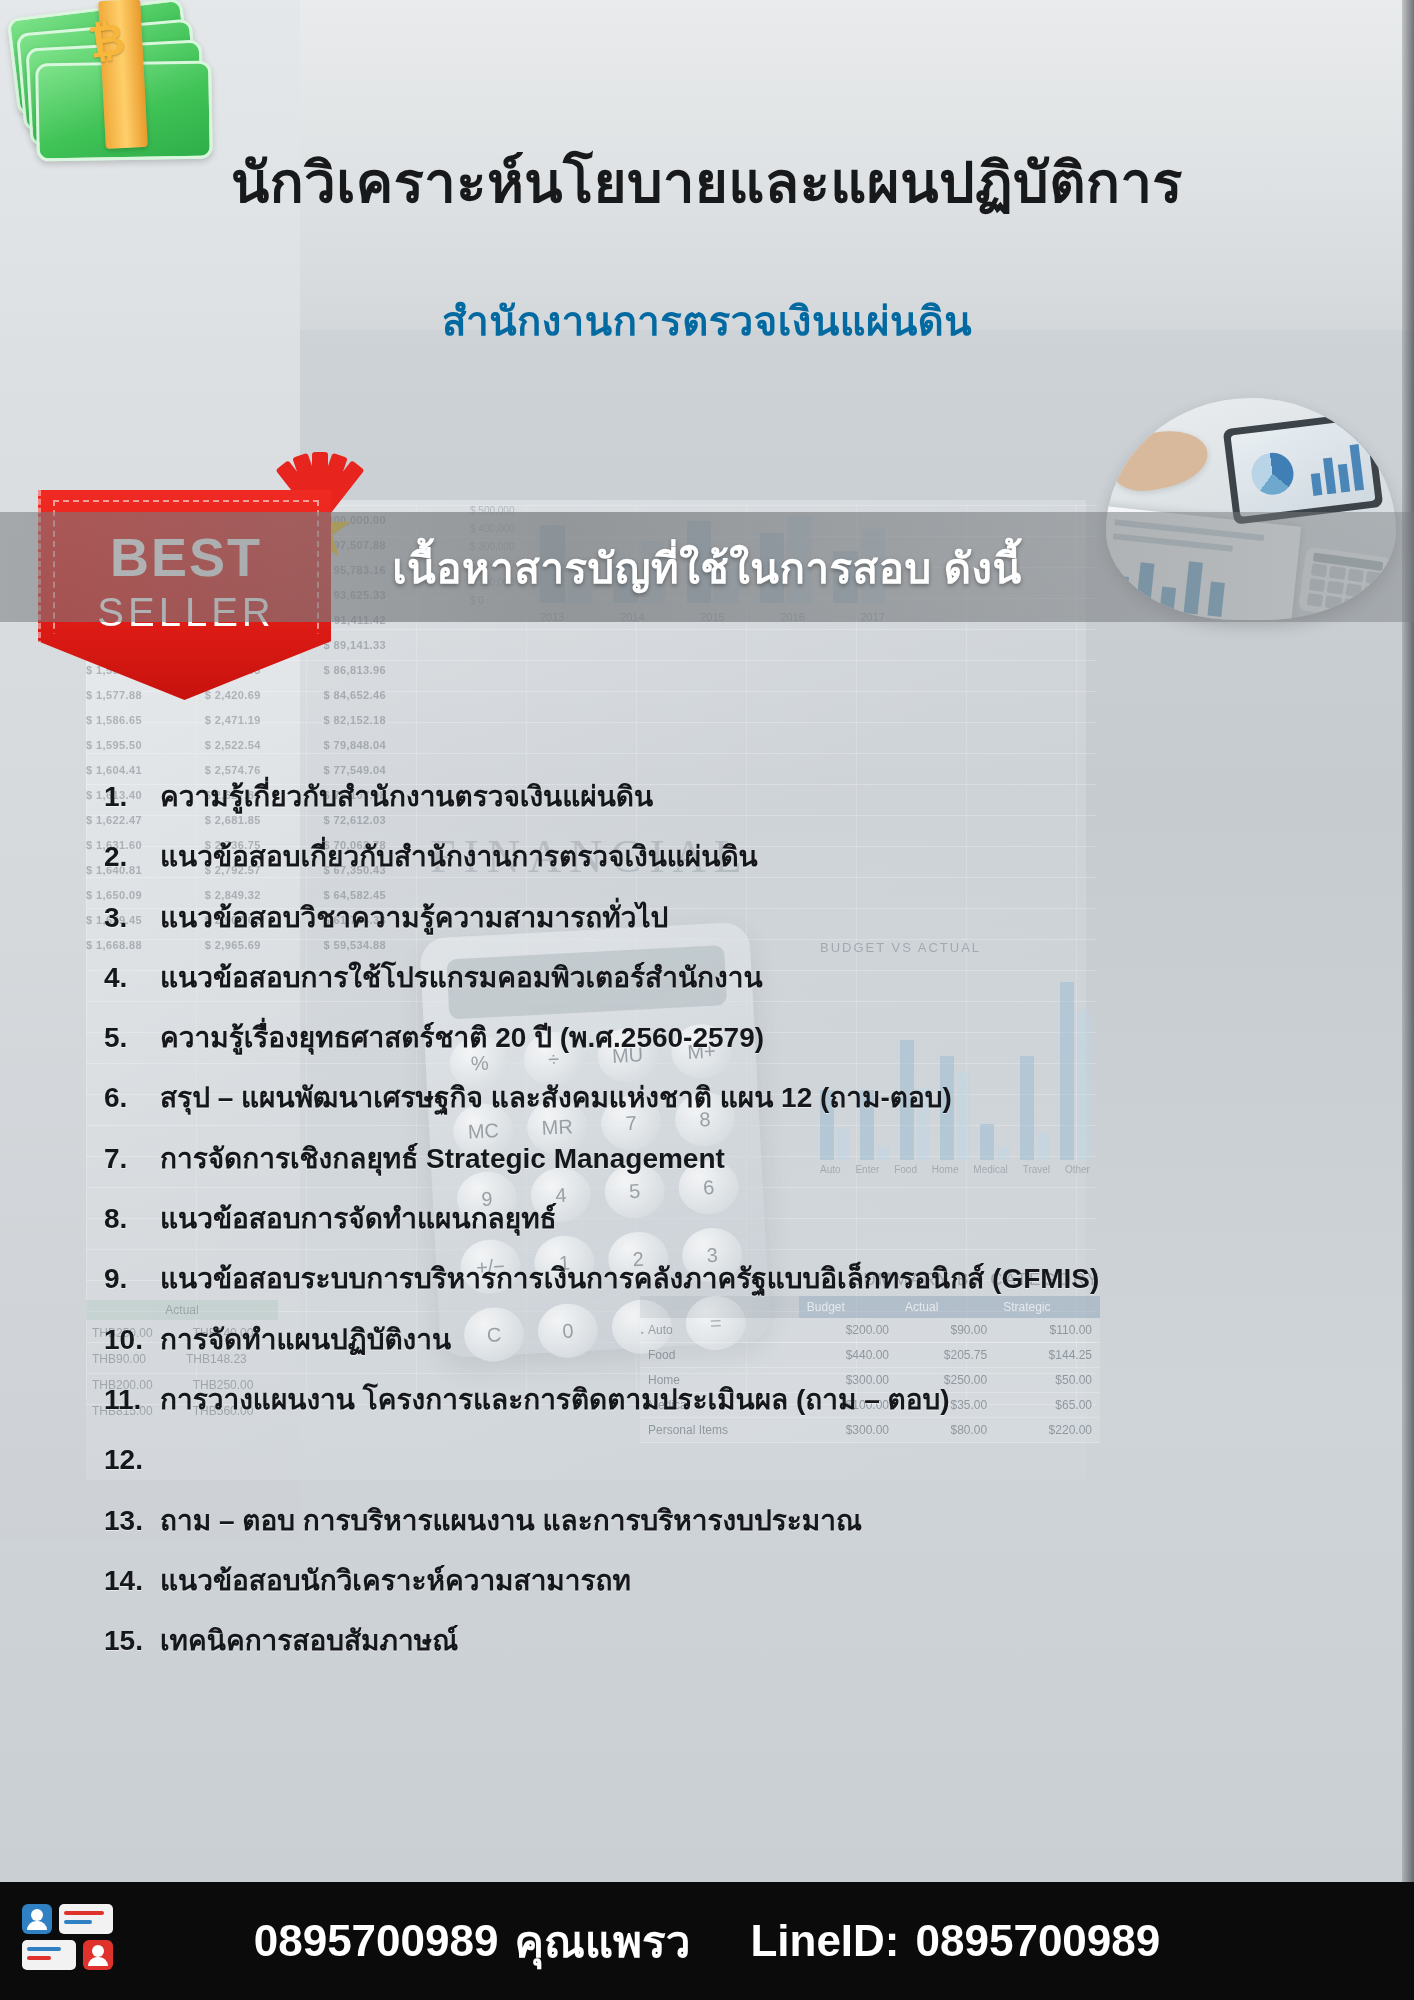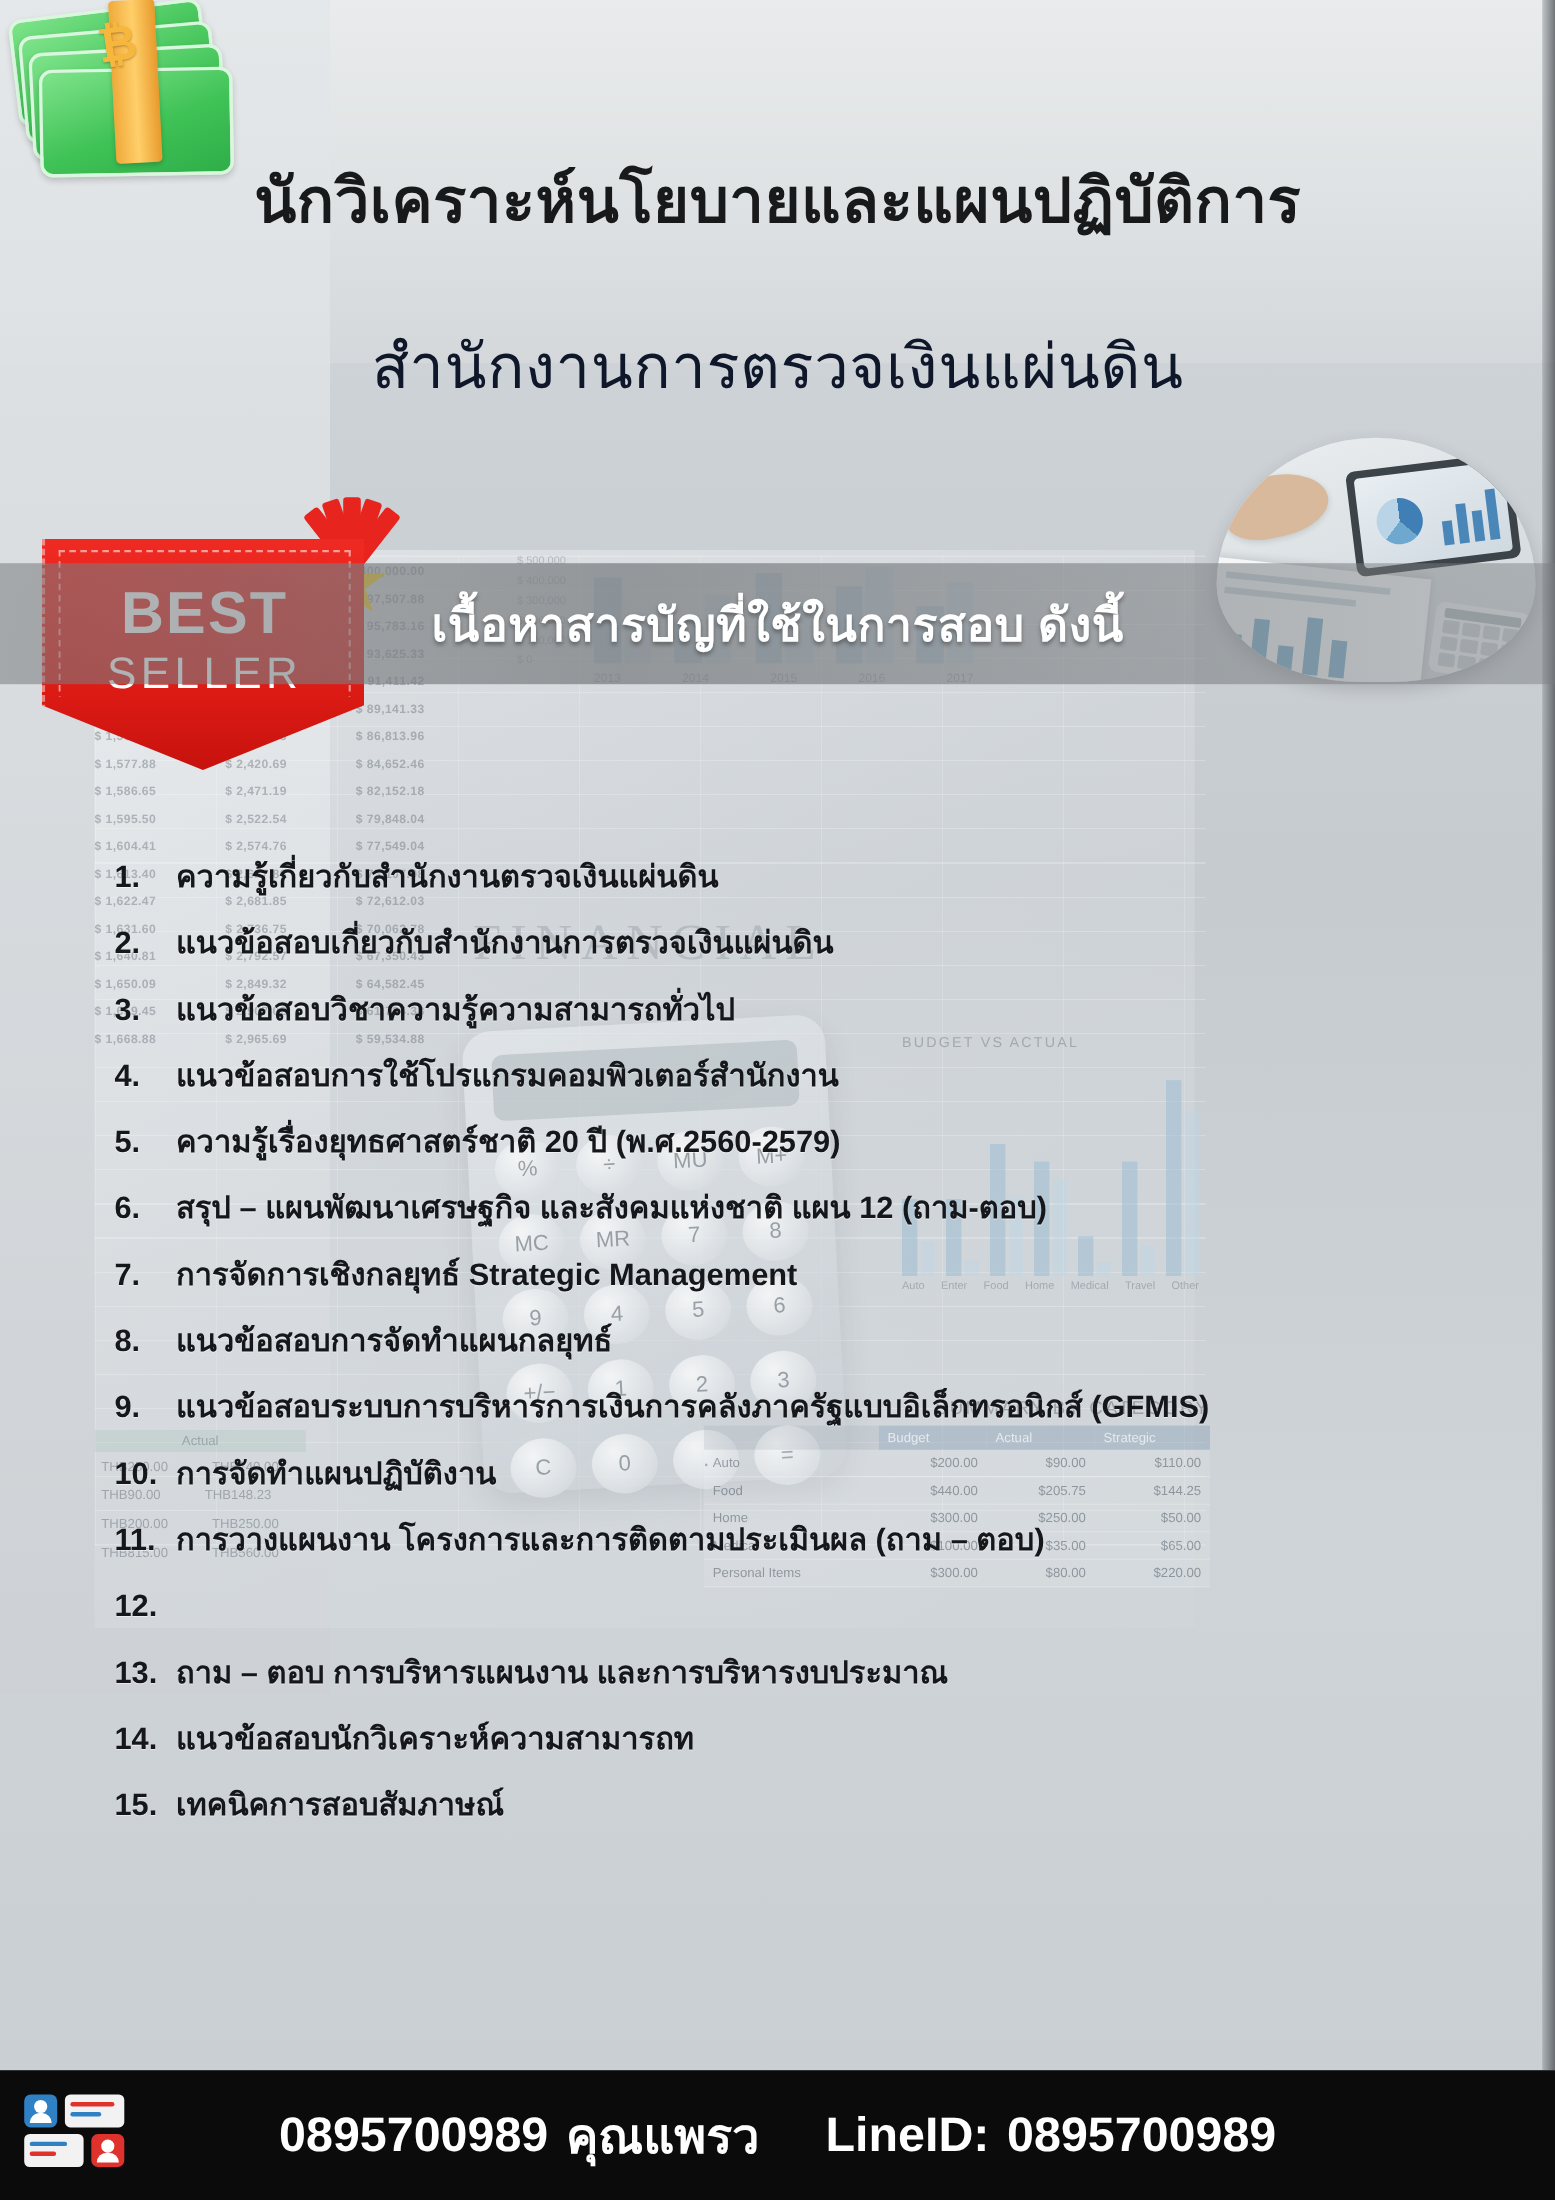--- a/index.html
+++ b/index.html
@@ -277,23 +277,23 @@
   }
   .headline h1 {
     margin: 0;
     font-size: 56px;
     font-weight: bold;
     color: #18191b;
     letter-spacing: .5px;
   }
   .headline h2 {
     margin: 62px 0 0 0;
-    font-size: 56px;
-    font-weight: normal;
-    color: #0f172a;
+    font-size: 40px;
+    font-weight: bold;
+    color: #0369a1;
     letter-spacing: .5px;
   }
 
   
   .burst {
     position: absolute;
     left: 246px; top: 452px;
     width: 150px; height: 130px;
   }
   .burst .ray {

